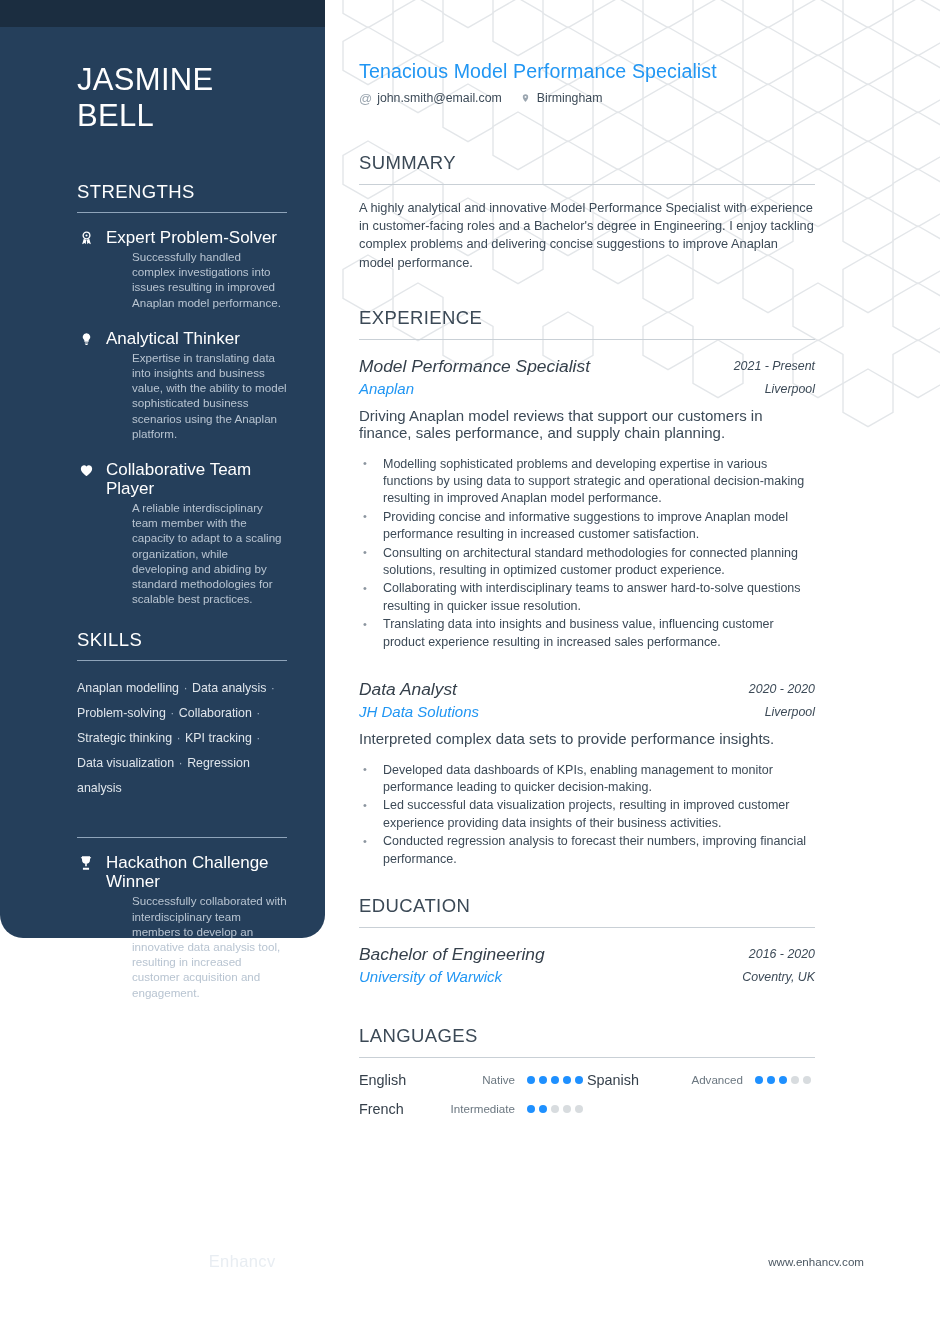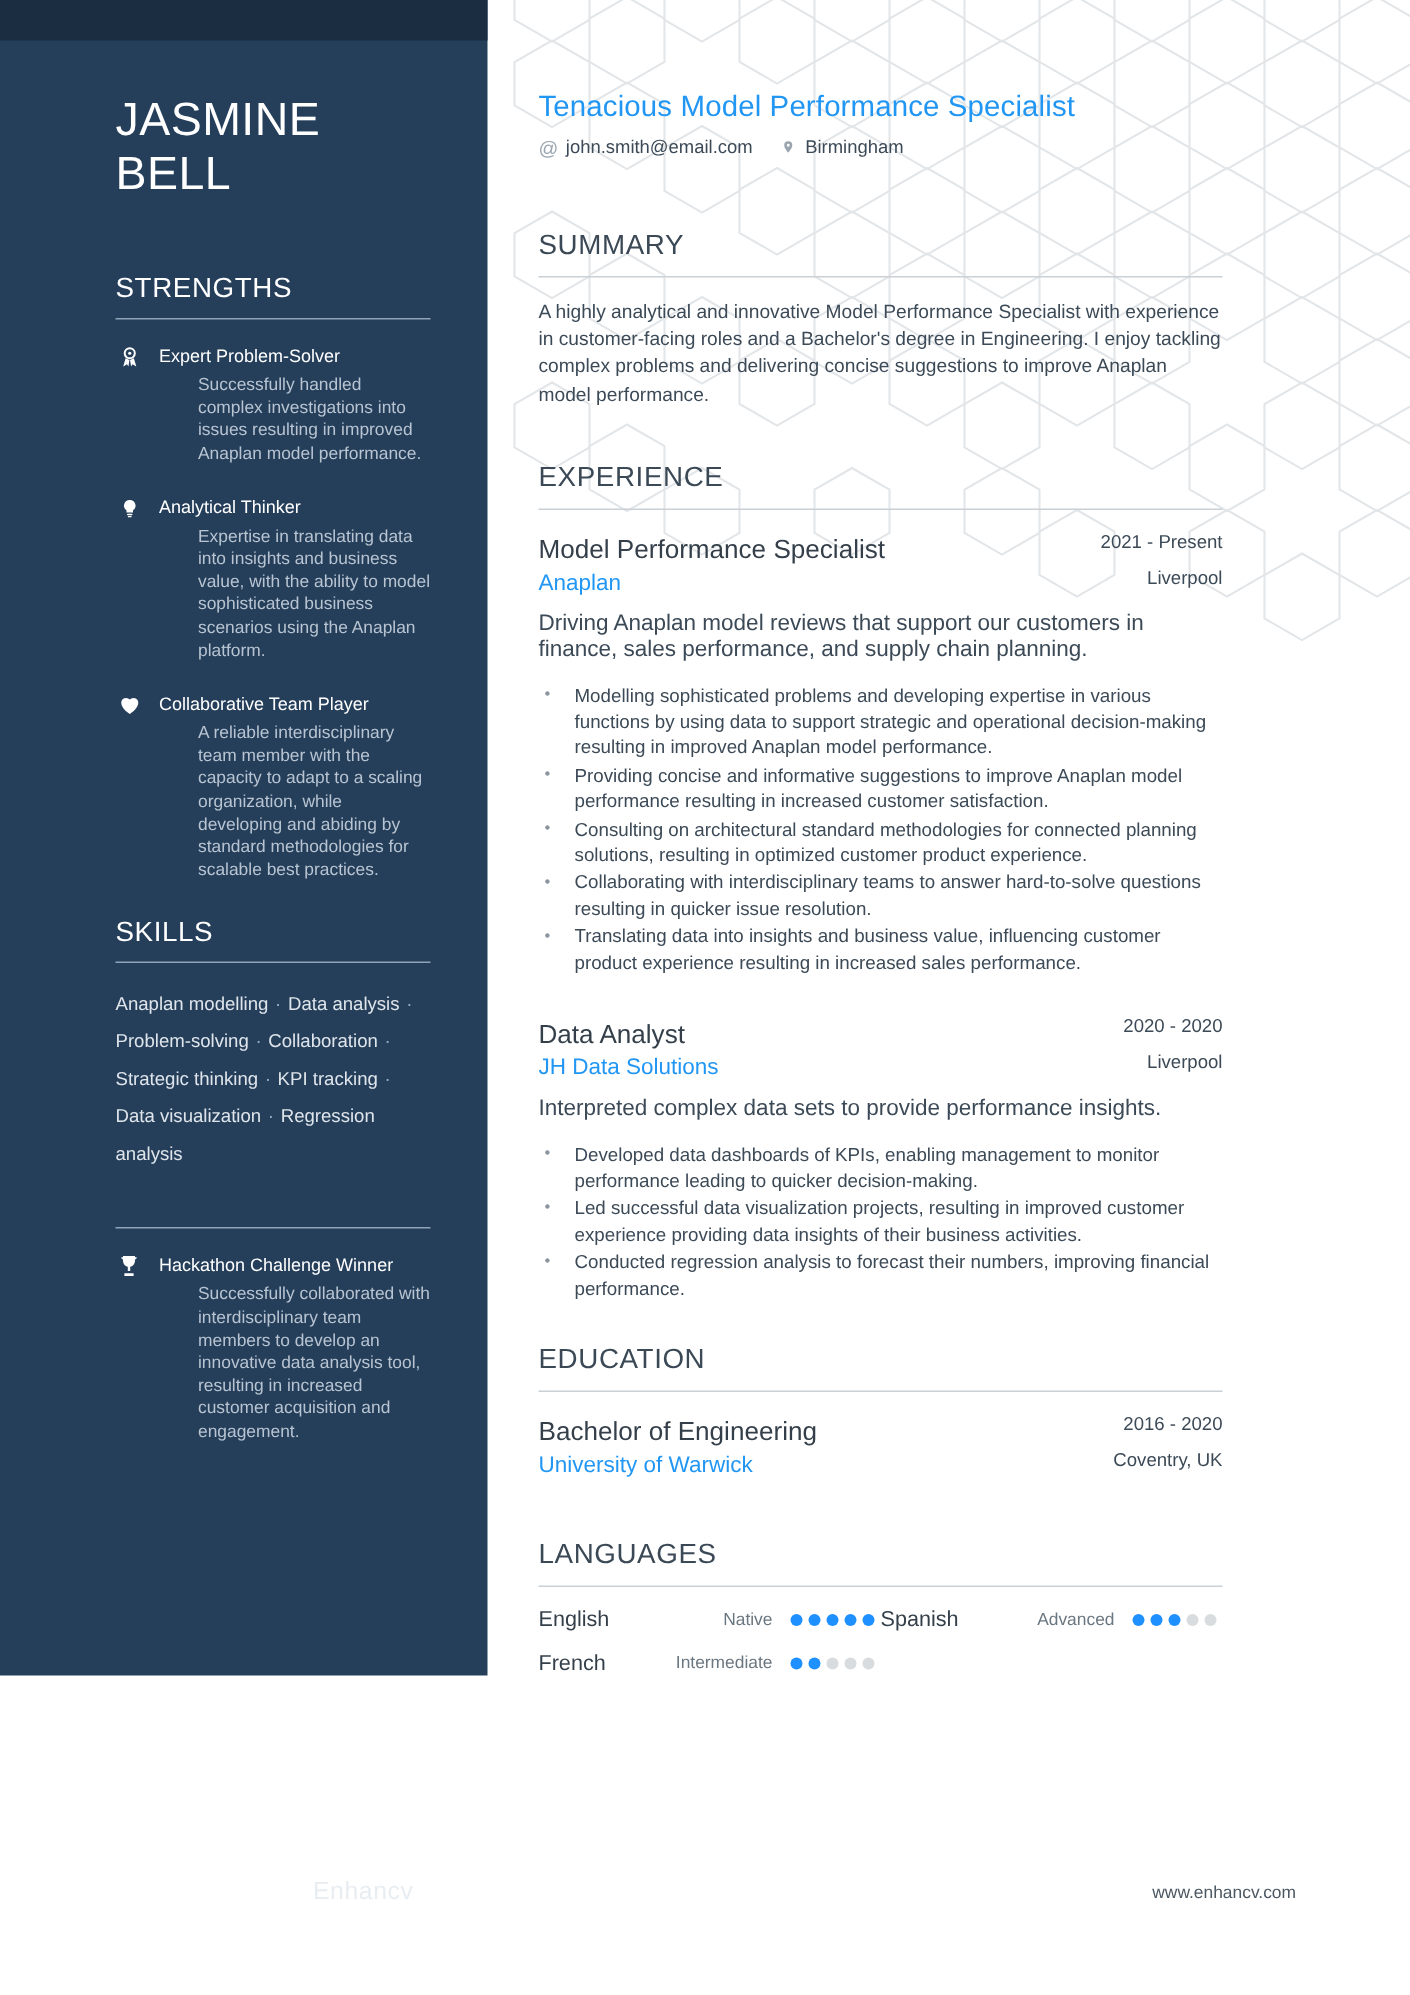--- a/index.html
+++ b/index.html
@@ -28,23 +28,24 @@
     pointer-events: none;
     z-index: 0;
   }
   .hex-layer svg { display: block; }
 
   
   .sidebar {
     position: absolute;
     top: 0; left: 0;
     width: 325px;
-    height: 1117px;
+    height: 938px;
     background: #253f5b;
     z-index: 2;
+    border-radius: 23px;
   }
   .topbar {
     position: absolute;
     top: 0; left: 0;
     width: 325px; height: 27px;
     background: #1b2d40;
   }
   .sb-inner {
     position: absolute;
     top: 27px; left: 0;
@@ -82,21 +83,21 @@
   .item-ico {
     position: absolute;
     left: 0; top: 1px;
     width: 18px; height: 18px;
     color: #ffffff;
     display: flex; align-items: center; justify-content: center;
   }
   .item-ico svg { display: block; fill: #ffffff; }
   .item-title {
     color: #ffffff;
-    font-size: 12px;
+    font-size: 17px;
     line-height: 19px;
     font-weight: 400;
     margin-bottom: 2px;
   }
   .item-desc {
     color: #b8c4d1;
     font-size: 11.6px;
     line-height: 15.2px;
     padding-left: 26px;
   }
@@ -184,21 +185,22 @@
     color: #3c4a57;
     font-size: 12.8px;
     line-height: 18.2px;
     margin-bottom: 34px;
   }
 
   .entry { margin-bottom: 26px; }
   .entry-row {
     display: flex;
     justify-content: space-between;
-    align-items: flex-start;
+    align-items: center;
+    font-style: italic;
   }
   .entry-title {
     color: #343f4a;
     font-size: 17.4px;
     line-height: 24px;
     font-weight: 400;
   }
   .entry-org {
     color: #2196f3;
     font-size: 15px;

